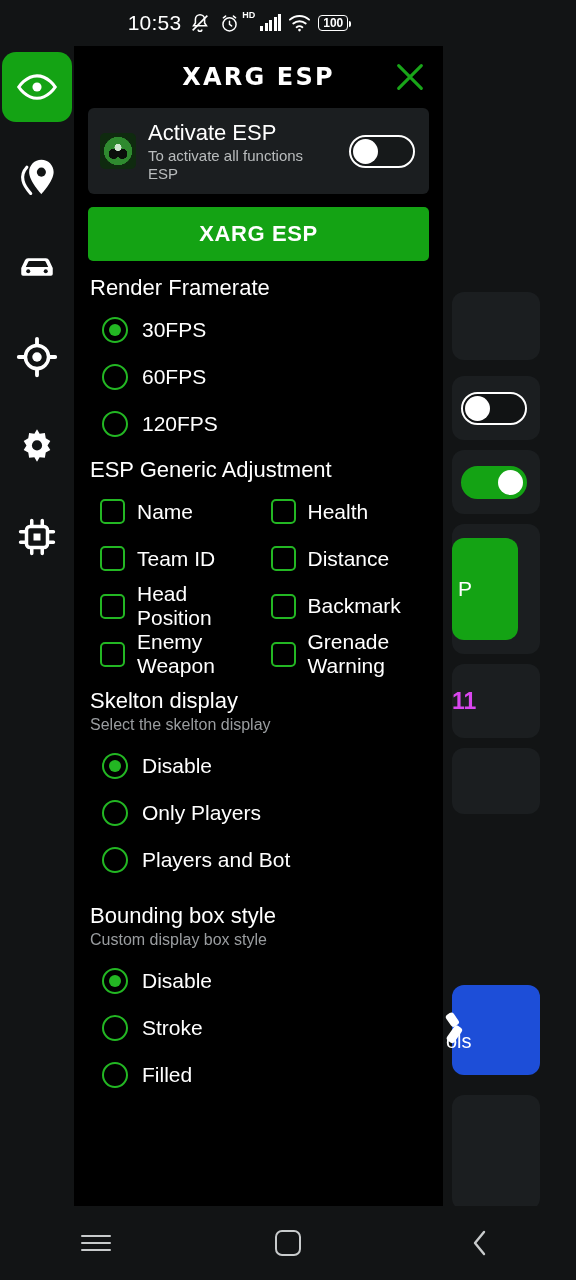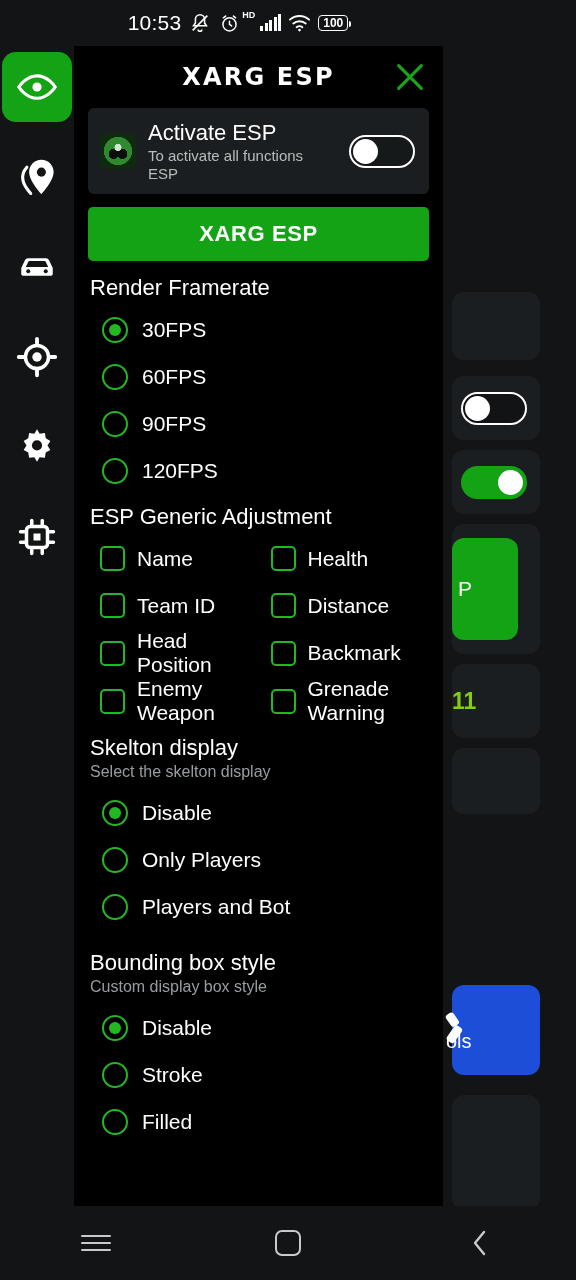--- a/index.html
+++ b/index.html
@@ -43,21 +43,21 @@
     background: #14a314;
     border-radius: 12px;
     color: #fff;
     font-size: 21px;
     display: flex; align-items: center;
     padding-left: 6px;
     font-weight: 500;
   }
   .bg-text {
     position: absolute;
-    color: #84cc16;
+    color: #d946ef;
     font-size: 23px;
     font-weight: 600;
   }
   .bg-tool-card {
     position: absolute;
     background: #1d4ed8;
     border-radius: 12px;
     color: #fff;
   }
   .bg-tool-card .tool-ico {
@@ -423,24 +423,20 @@
         <div class="radio-row">
           <div class="radio sel"></div>
           <div class="radio-label">30FPS</div>
         </div>
         <div class="radio-row">
           <div class="radio"></div>
           <div class="radio-label">60FPS</div>
         </div>
         <div class="radio-row">
           <div class="radio"></div>
-          <div class="radio-label">90FPS</div>
-        </div>
-        <div class="radio-row">
-          <div class="radio"></div>
           <div class="radio-label">120FPS</div>
         </div>
       </div>
 
       <div class="gap-sm"></div>
 
       <div>
         <div class="sec-head">ESP Generic Adjustment</div>
         <div class="check-grid">
           <div class="check-row">

